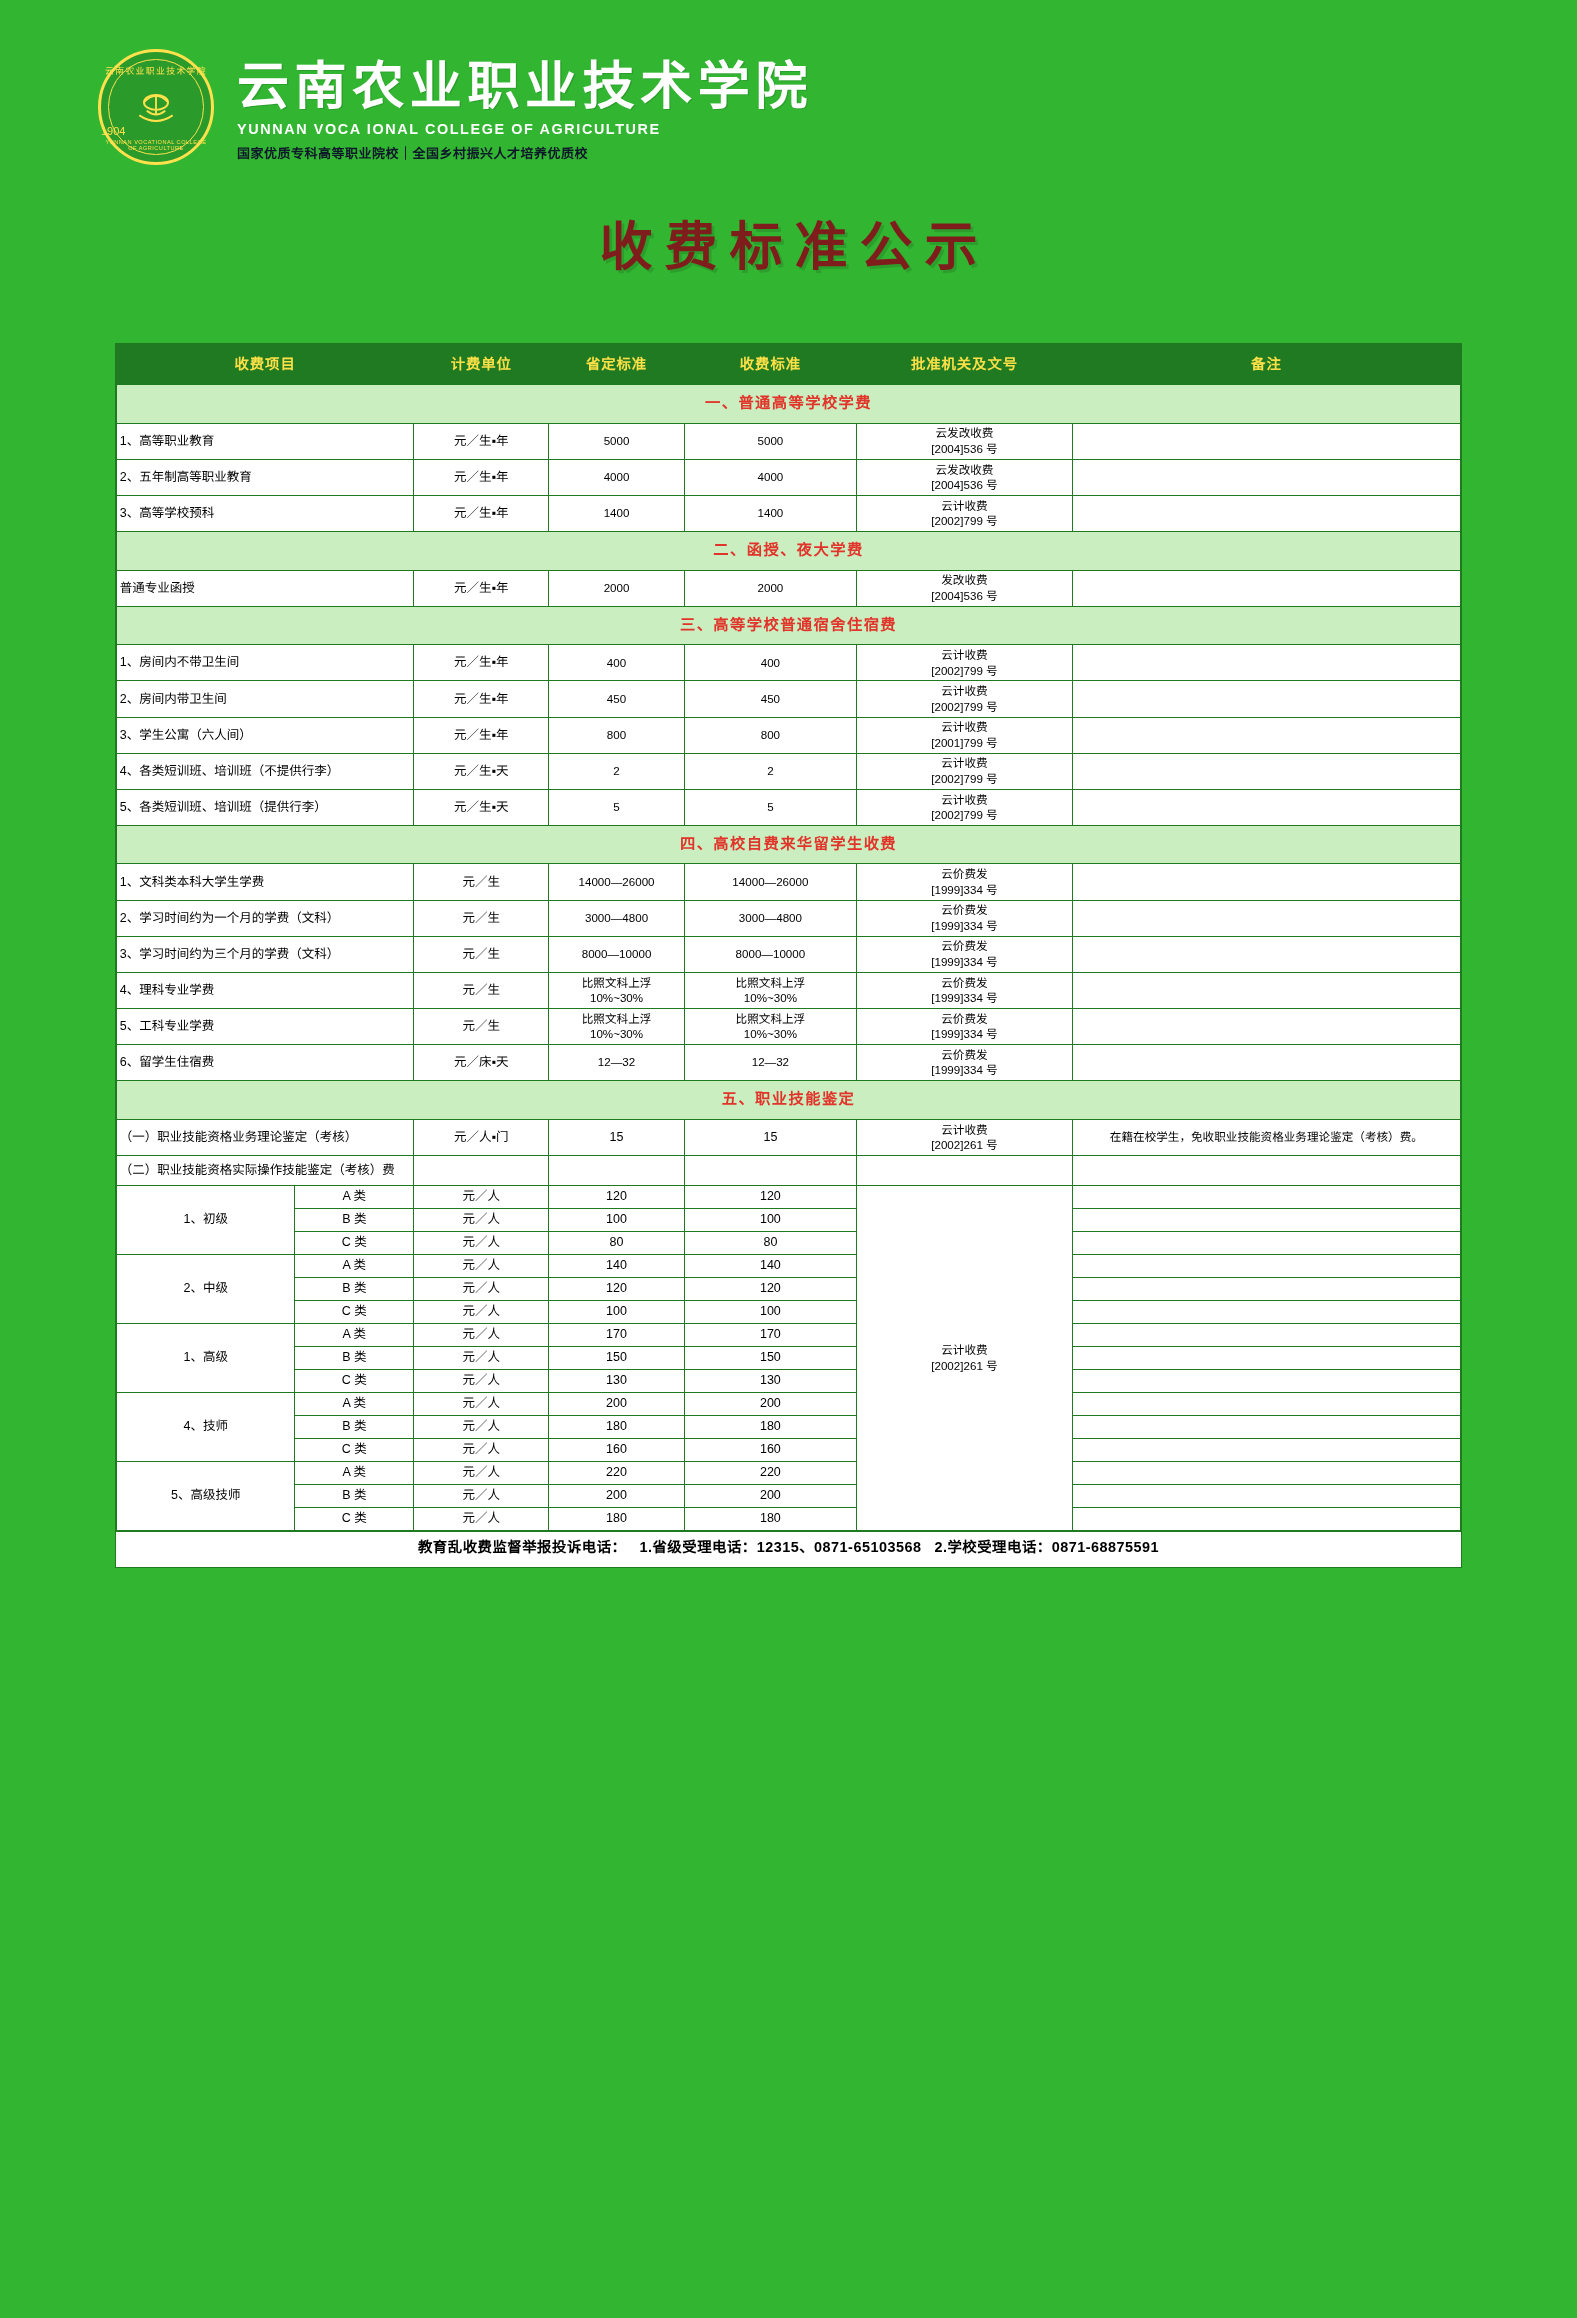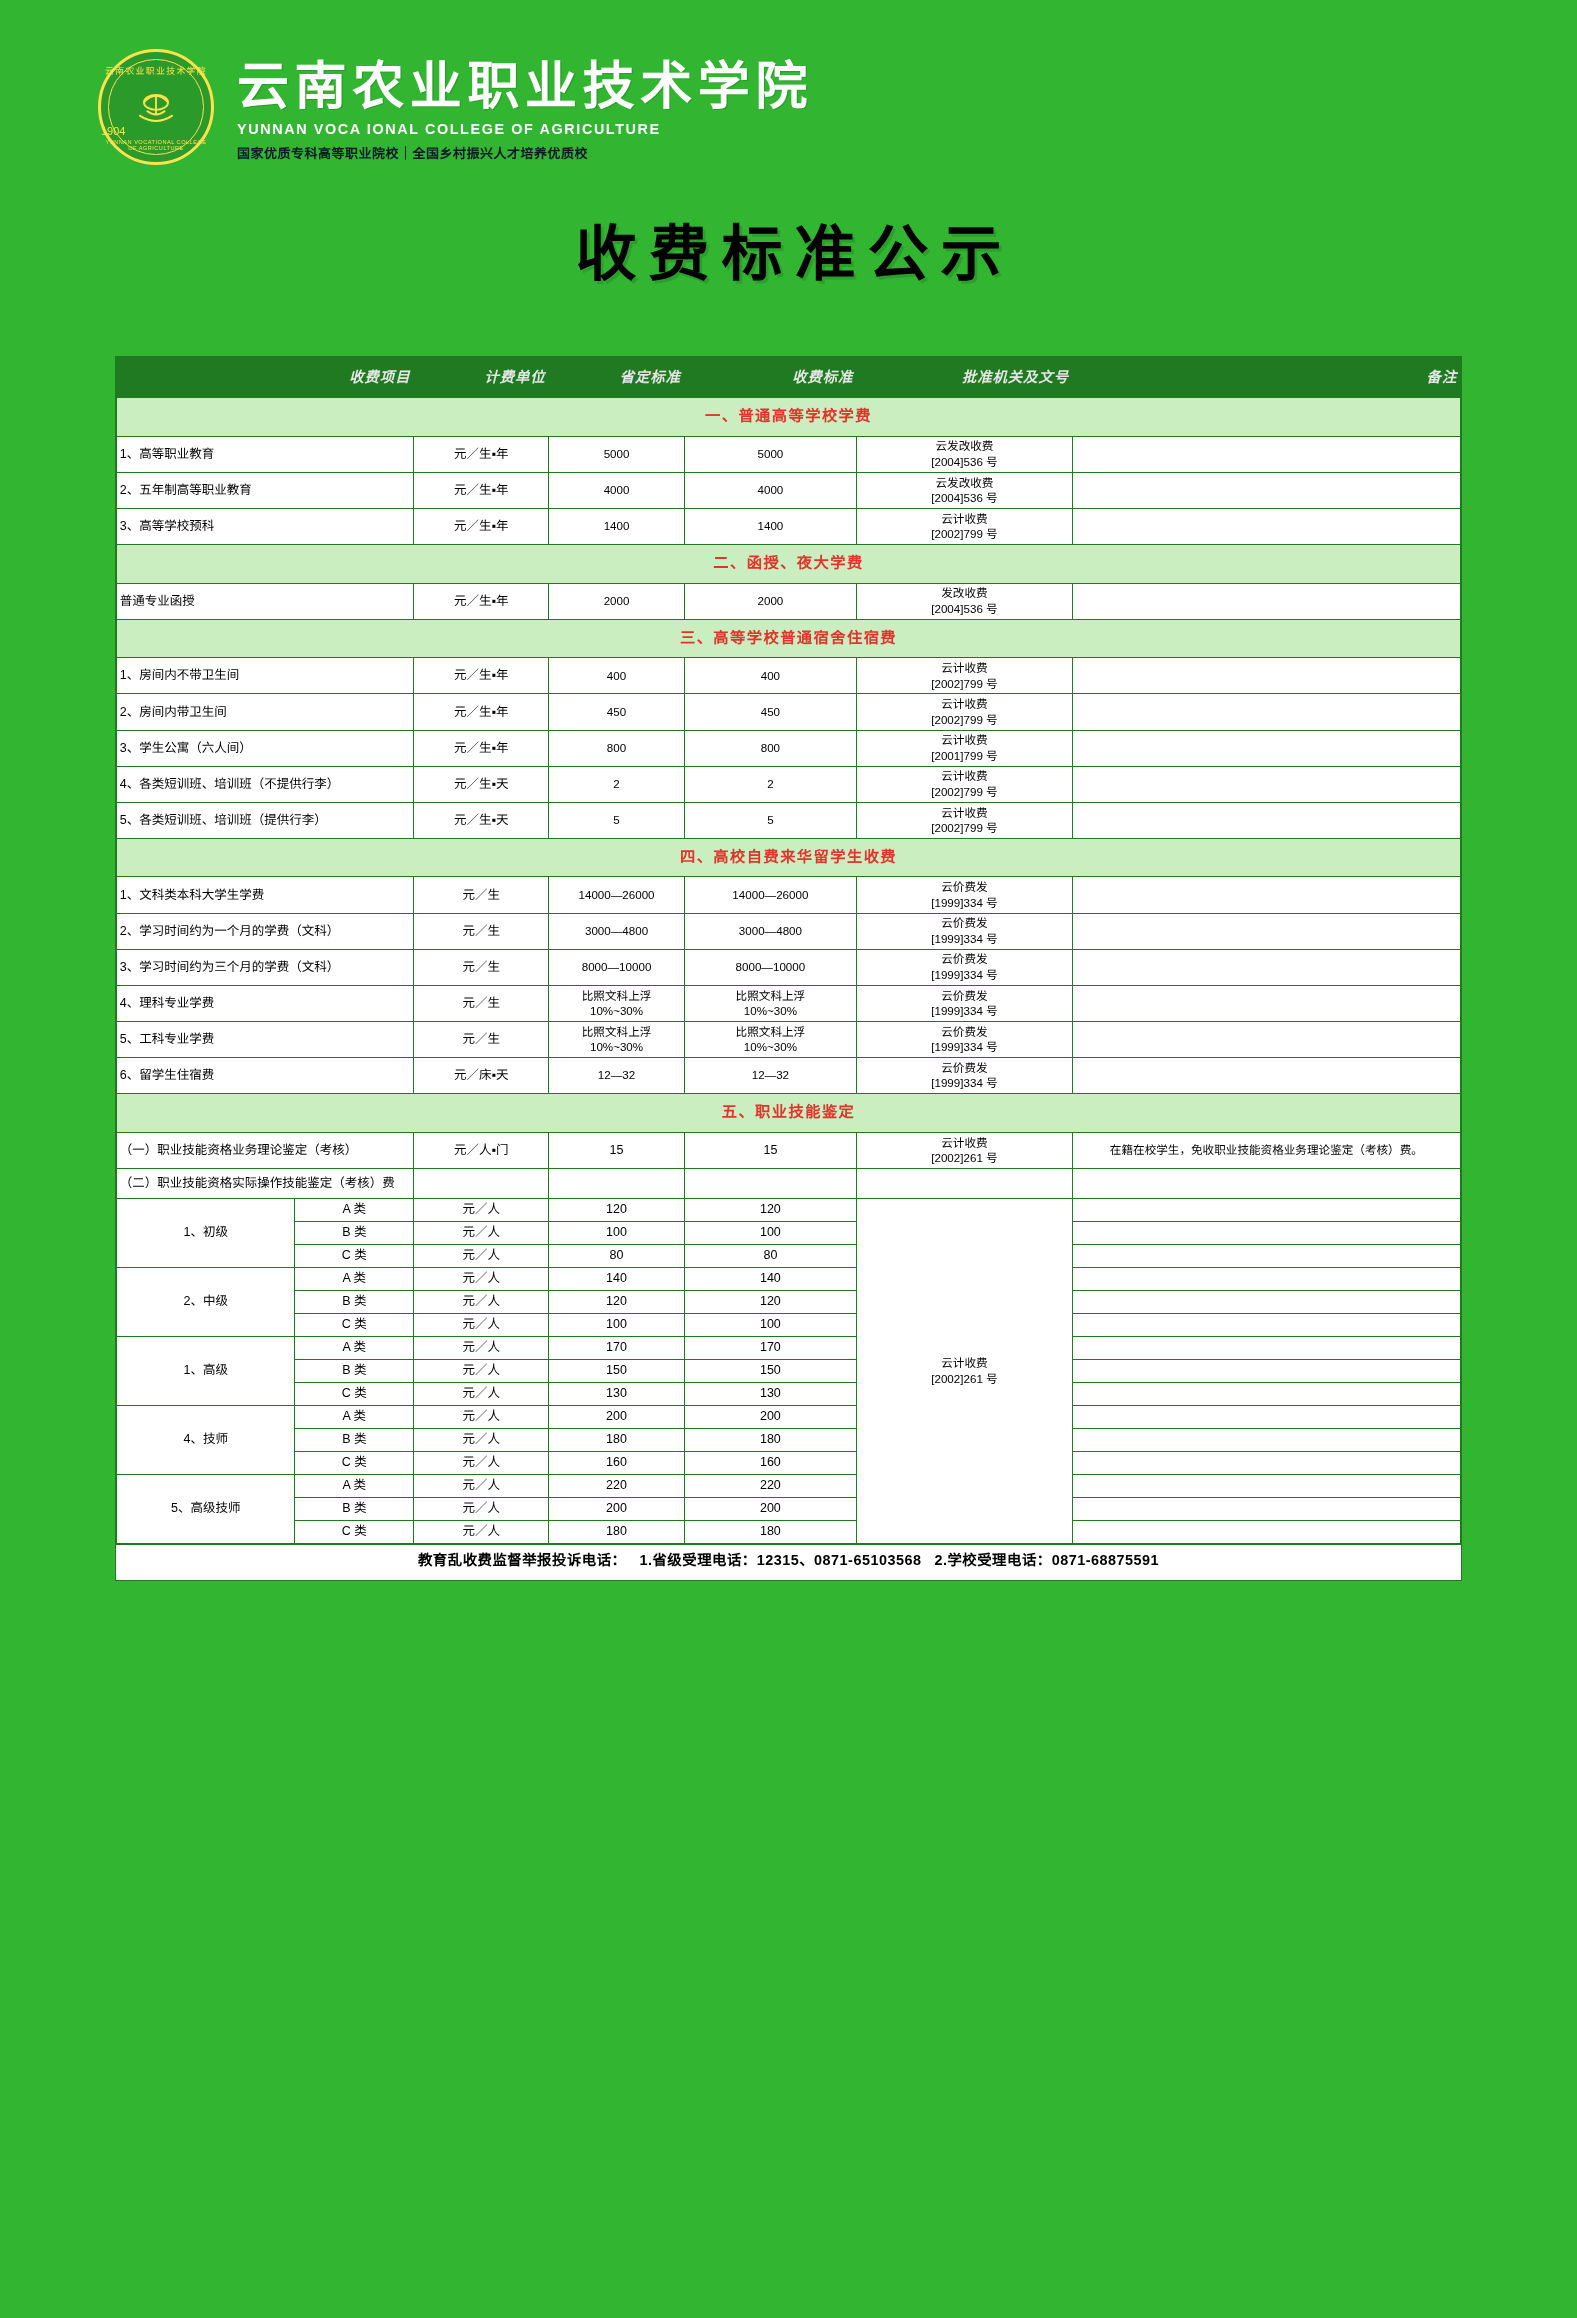--- a/index.html
+++ b/index.html
@@ -104,23 +104,23 @@
     font-size: 13px;
     font-weight: bold;
     color: #0f172a;
     letter-spacing: 0.5px;
     margin-top: 6px;
   }
   
   .main-title {
     text-align: center;
     font-family: "DejaVu Serif", "Liberation Serif", serif;
-    font-size: 61px;
-    font-weight: bold;
-    color: #000000;
+    font-size: 53px;
+    font-weight: bold;
+    color: #7f1d1d;
     letter-spacing: 12px;
     margin: 39px 0 0 0;
     padding-left: 12px;
     text-shadow: 2.8px 2.8px 0 rgba(0,0,0,0.13);
   }
   
   .table-wrap {
     margin: 63px 115px 0 115px;
     background: #ffffff;
     border: 1.4px solid #1f7a1f;
@@ -133,27 +133,26 @@
     font-size: 12.5px;
   }
   table.fee td, table.fee th {
     border: 0.9px solid #1f7a1f;
     padding: 1.9px 2.8px;
     vertical-align: middle;
     line-height: 1.35;
   }
   thead th {
     background: #1f7a21;
-    color: #e5e5e5;
+    color: #fde047;
     font-size: 14.4px;
     font-weight: bold;
     height: 35px;
-    text-align: right;
+    text-align: center;
     letter-spacing: 0.9px;
-    font-style: italic;
   }
   tr.section td {
     background: #cbeec1;
     color: #e1342a;
     font-weight: bold;
     font-size: 15.3px;
     text-align: center;
     height: 34px;
     letter-spacing: 1.4px;
   }

